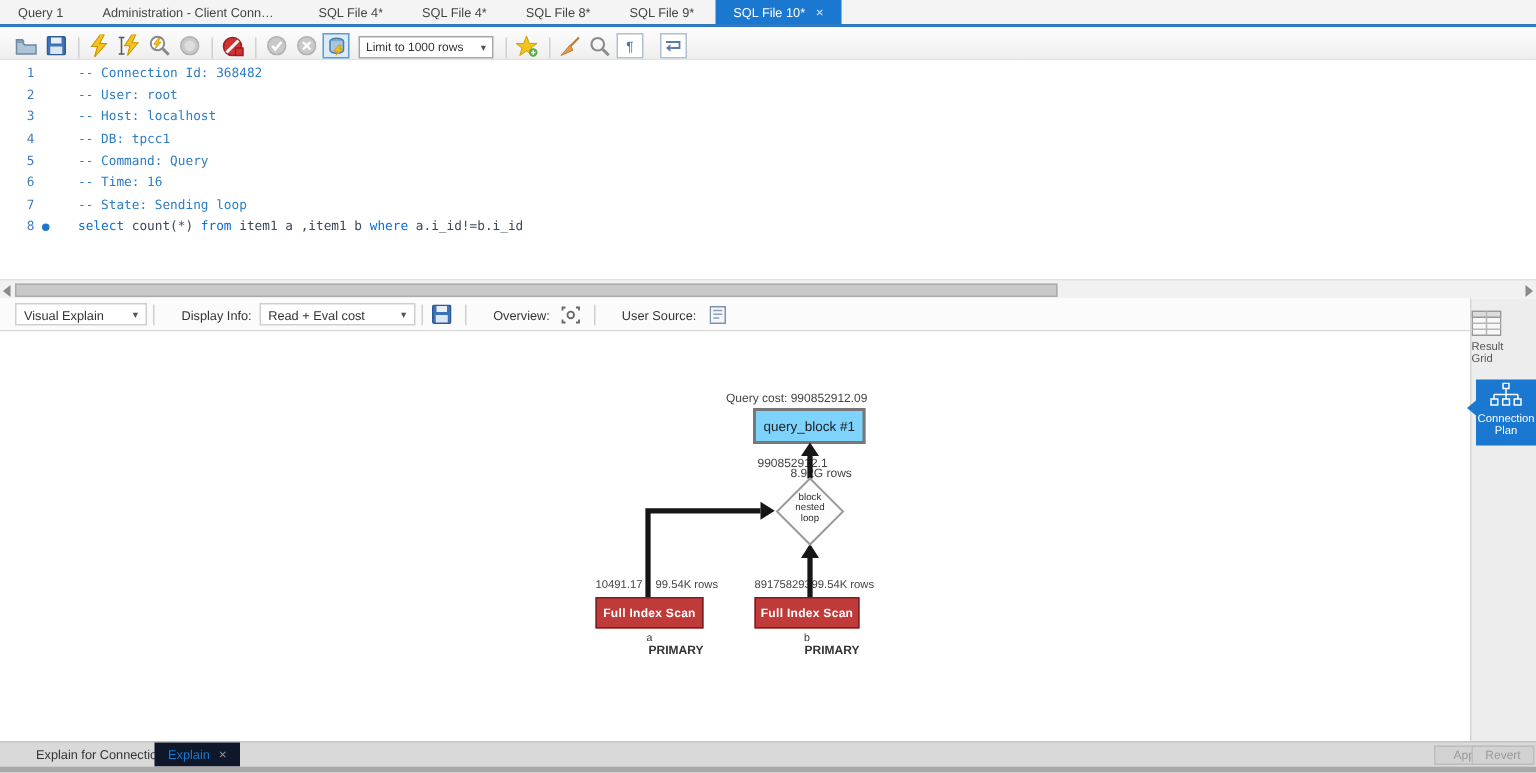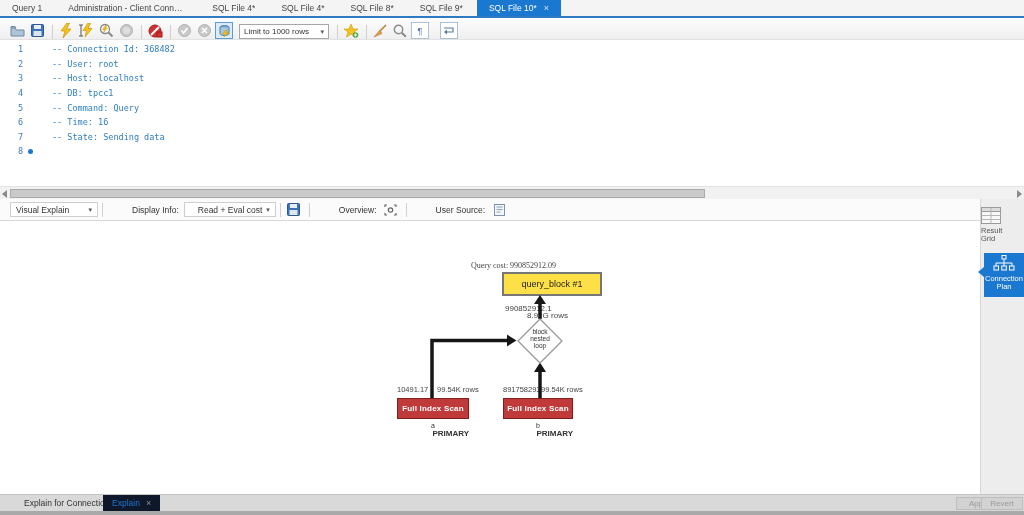--- a/index.html
+++ b/index.html
@@ -54,27 +54,27 @@
   .harrow.left  { left:2px;  border-width:4px 5px 4px 0; border-color:transparent #8a8a8a transparent transparent; }
   .harrow.right { right:2px; border-width:4px 0 4px 5px; border-color:transparent transparent transparent #8a8a8a; }
 
   
   .ex-toolbar { position:absolute; top:199px; left:0; width:980px; height:22px;
                 background:#fbfbfb; border-bottom:1px solid #d8d8d8;
                 display:flex; align-items:center; font-size:8.5px; color:#333;
                 padding-left:10px; }
   .dd { display:flex; align-items:center; justify-content:space-between;
         border:1px solid #cfcfcf; background:#fff; height:15px; padding:0 5px; }
-  .exlabel { margin:0 5px 0 25px; color:#333; }
+  .exlabel { margin:0 5px 0 14px; color:#333; }
 
   
   .diagram { position:absolute; top:221px; left:0; width:980px; height:273px; background:#fff; }
   .diagram .abs { position:absolute; white-space:nowrap; }
-  .qcost { left:471px; top:40px; font-size:8px; color:#444;font-family:Liberation Serif, serif; }
-  .qblock { left:502px; top:51px; width:100px; height:24px; background:#fde047;
+  .qcost { left:484px; top:40px; font-size:8px; color:#444; }
+  .qblock { left:502px; top:51px; width:75px; height:24px; background:#7dd3fc;
             border:2px solid #777; display:flex; align-items:center; justify-content:center;
             font-size:9px; color:#222; z-index:1; }
   .jcost { left:505px; top:83px; font-size:8px; color:#444; }
   .jrows { left:527px; top:90px; font-size:8px; color:#444; }
   .jtype { left:518px; top:107px; width:44px; text-align:center; font-size:6.5px;
            line-height:7px; color:#333; z-index:3; }
   .lab { font-size:7.5px; color:#444; }
   .tcost-a { left:397px; top:164px; } .trows-a { left:437px; top:164px; }
   .tcost-b { left:503px; top:164px; } .trows-b { left:541px; top:164px; }
   .scanbox { position:absolute; height:21px; background:#c03a3a; border:1px solid #7e1f1f;
@@ -276,44 +276,45 @@
         <span class="code"><span class="tk-comment">-- Command: Query</span></span>
       </div>
       <div class="ed-line">
         <span class="ln">6</span>
         <span class="mk"></span>
         <span class="code"><span class="tk-comment">-- Time: 16</span></span>
       </div>
       <div class="ed-line">
         <span class="ln">7</span>
         <span class="mk"></span>
-        <span class="code"><span class="tk-comment">-- State: Sending data</span></span>
+        <span class="code"><span class="tk-comment">-- State: Sending loop</span></span>
       </div>
       <div class="ed-line">
         <span class="ln">8</span>
         <span class="mk">
           <span class="dot"></span>
         </span>
+        <span class="code"><span class="tk-kw">select </span><span class="tk-plain">count(*) </span><span class="tk-kw">from </span><span class="tk-plain">item1 a ,item1 b </span><span class="tk-kw">where </span><span class="tk-plain">a.i_id!=b.i_id</span></span>
       </div>
     </div>
 
   <div class="hscroll">
     <span class="harrow left"></span>
     <div class="hthumb"></div>
     <span class="harrow right"></span>
   </div>
 
   <div class="ex-toolbar">
     <div class="dd" style="width:88px;">
       <span>Visual Explain</span>
       <span class="caret">▾</span>
     </div>
     <span class="tsep"></span>
     <span class="exlabel">Display Info:</span>
-    <div class="dd" style="width:92px;justify-content:flex-end;">
+    <div class="dd" style="width:104px;">
       <span>Read + Eval cost</span>
       <span class="caret">▾</span>
     </div>
     <span class="tsep"></span>
     <span class="tbi">
       <svg width="13" height="13">
           <rect x="0.5" y="0.5" width="12" height="12" rx="1" fill="#3b72b8" stroke="#2b5a94"></rect>
           <rect x="3" y="1" width="7" height="4" fill="#e8eef5"></rect>
           <rect x="2.5" y="7" width="8" height="5" fill="#dce6f0"></rect>
         </svg>

